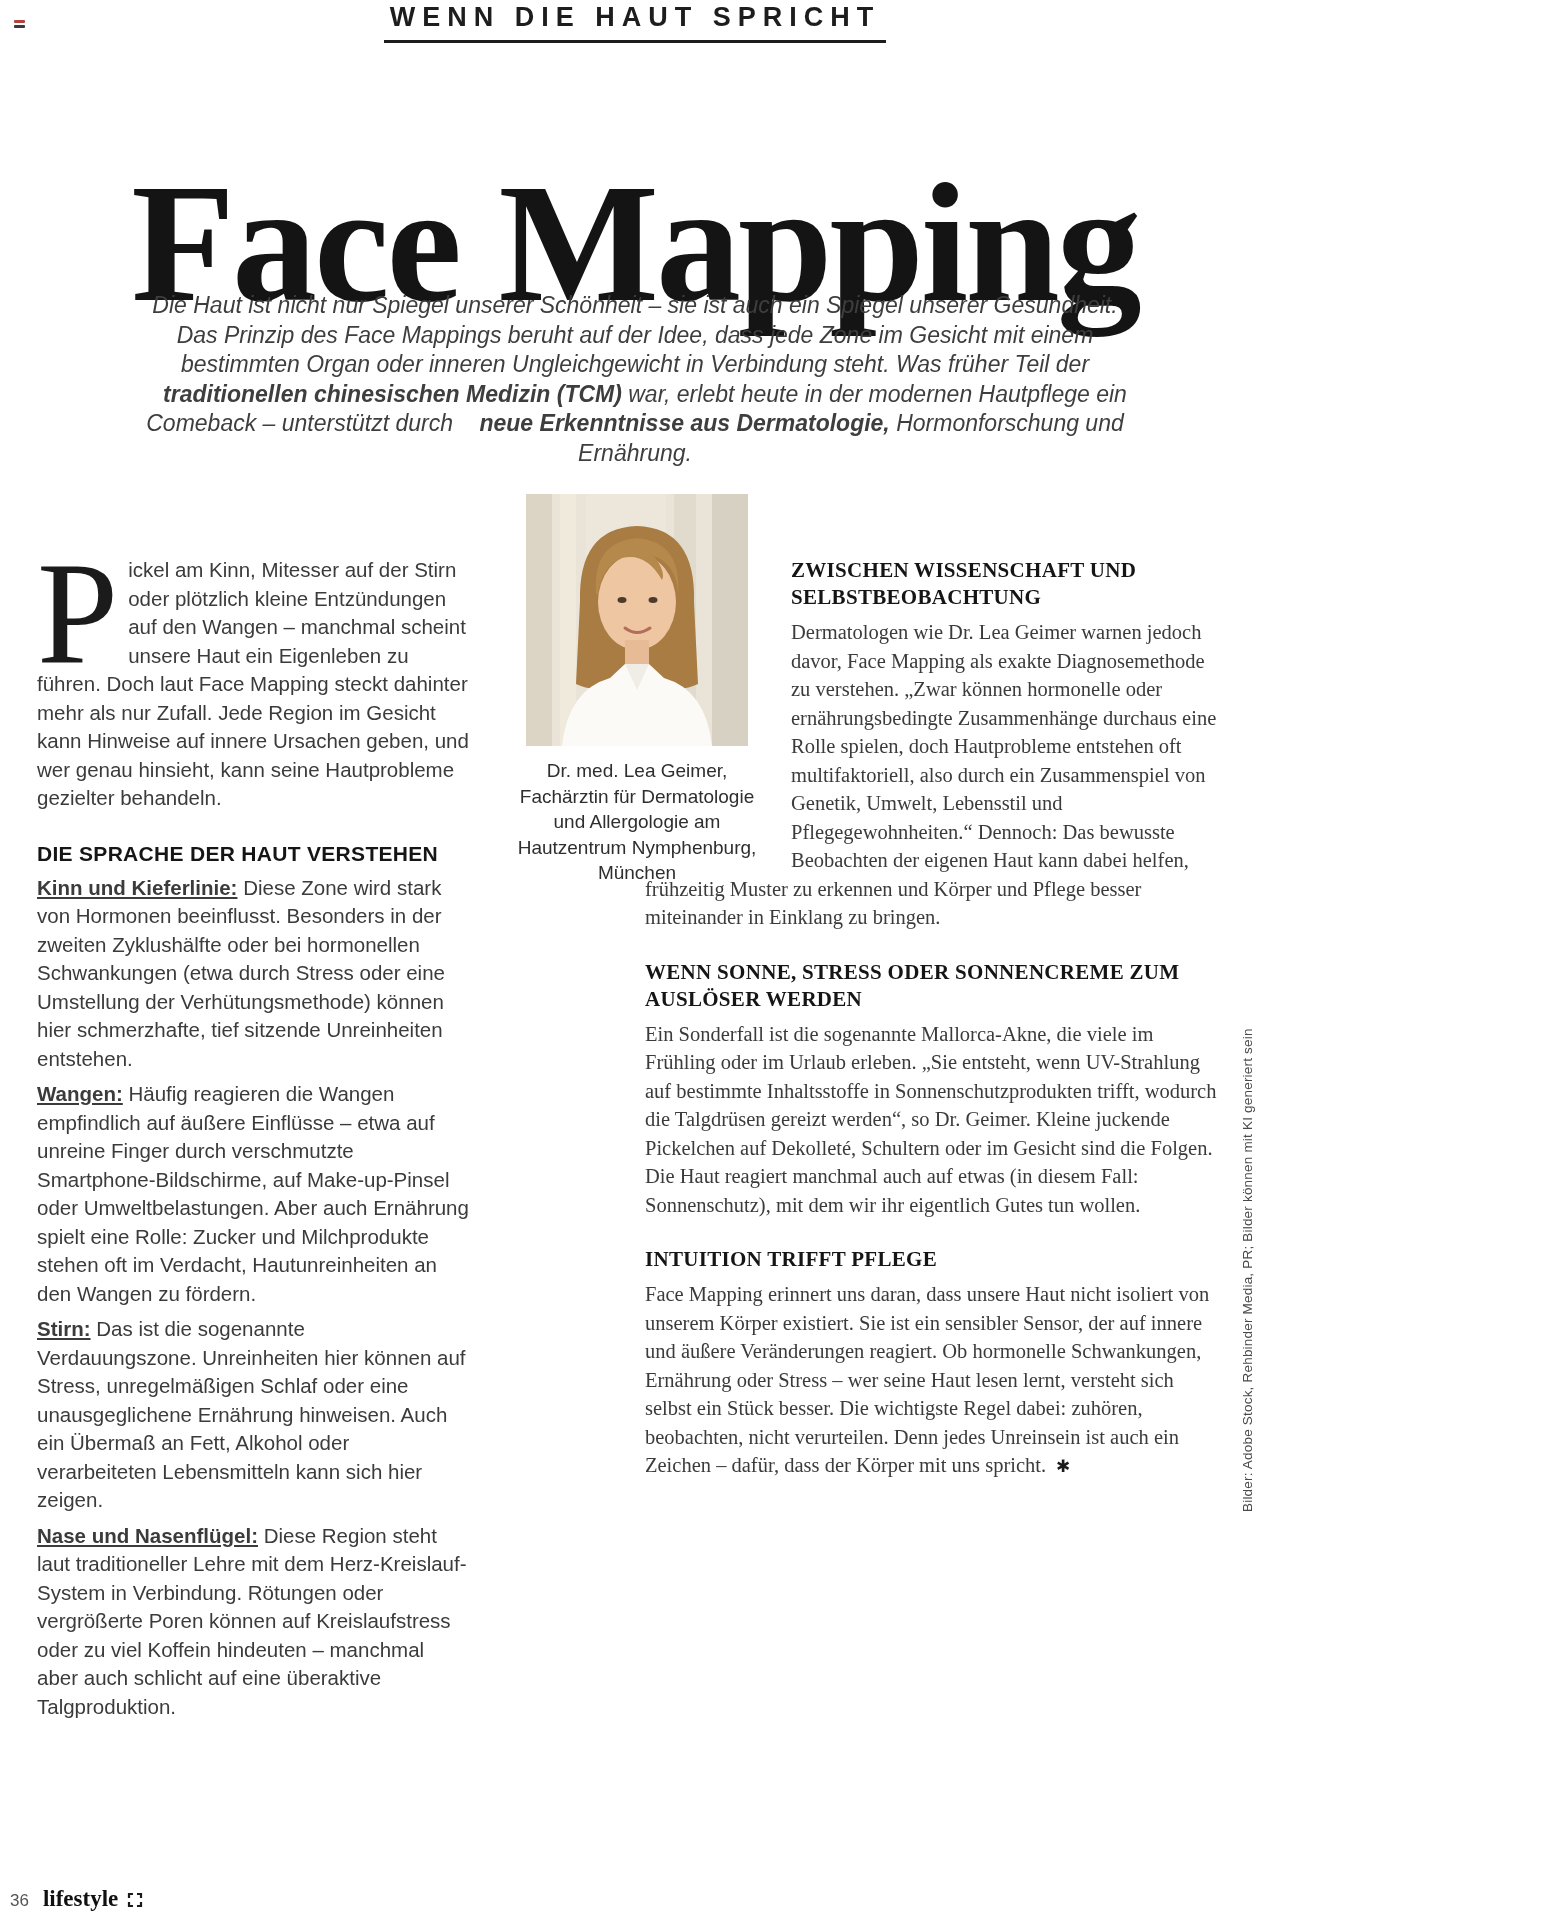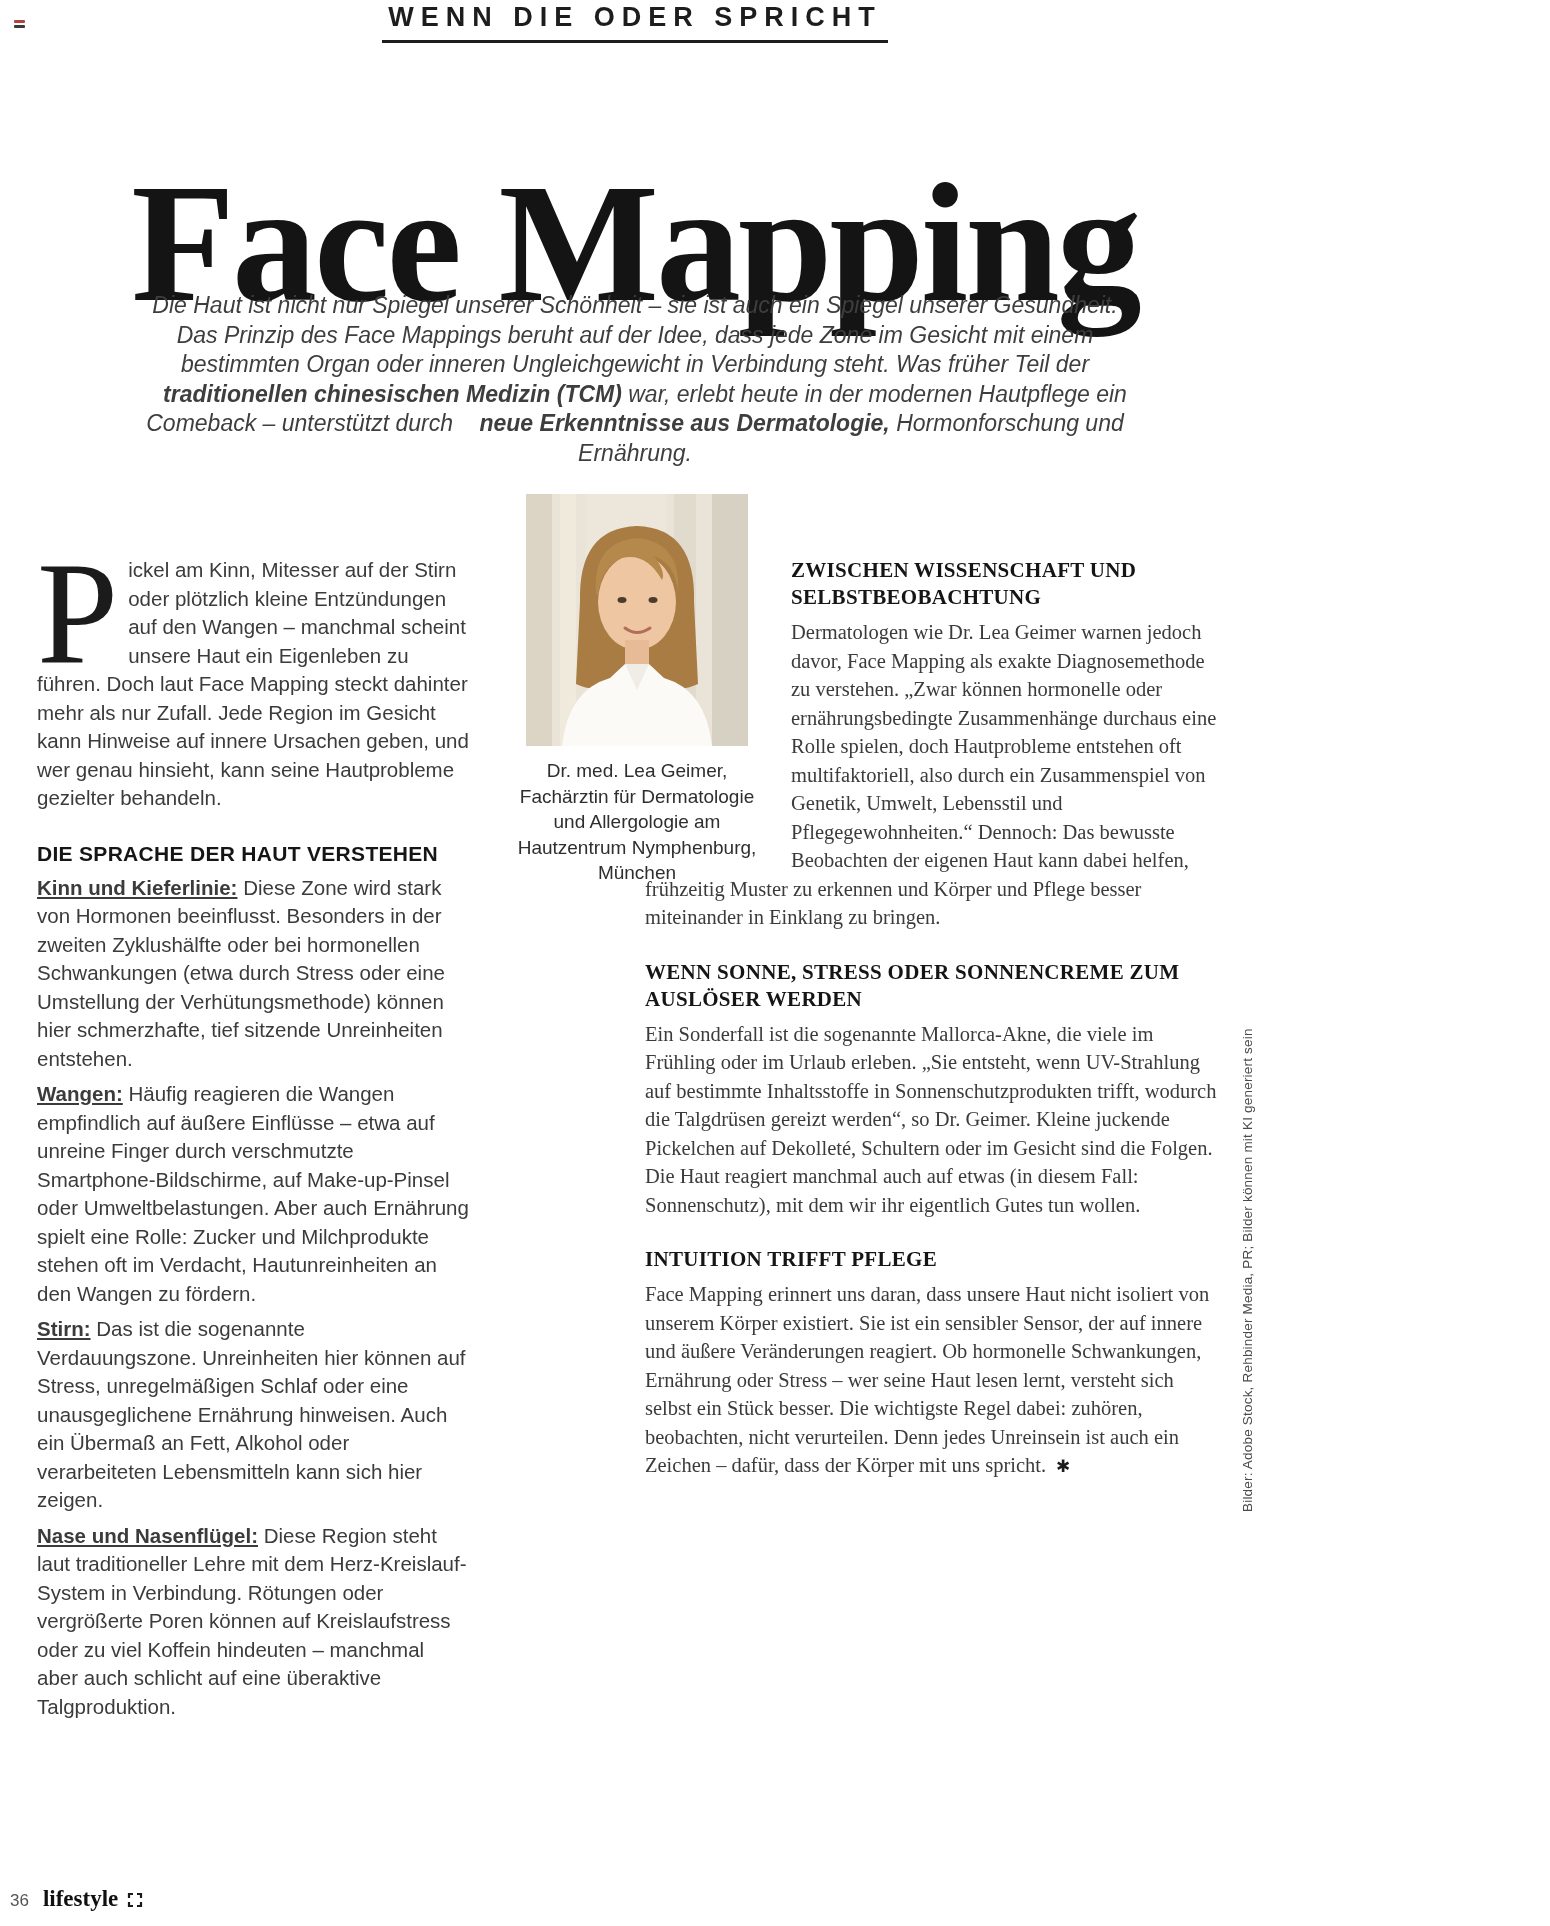--- a/index.html
+++ b/index.html
@@ -77,21 +77,21 @@
 <body>
 
 <div class="page">
 
   <div class="corner-mark">
     <i class="b1"></i>
       <i class="b2"></i>
   </div>
 
   <div class="kicker-wrap">
-    <span class="kicker">WENN DIE ODER SPRICHT</span>
+    <span class="kicker">WENN DIE HAUT SPRICHT</span>
   </div>
 
   <h1 class="title">Face Mapping</h1>
 
   <p class="intro"><span>Die Haut ist nicht nur Spiegel unserer Schönheit – sie ist auch ein Spiegel unserer Gesundheit. Das Prinzip des Face Mappings beruht auf der Idee, dass jede Zone im Gesicht mit einem bestimmten Organ oder inneren Ungleichgewicht in Verbindung steht. Was früher Teil der </span><b>traditionellen chinesischen Medizin (TCM)</b><span> war, erlebt heute in der modernen Hautpflege ein Comeback – unterstützt durch </span><b>neue Erkenntnisse aus Dermatologie,</b><span> Hormonforschung und Ernährung.</span></p>
 
   <div class="col-left">
     <p class="body-par"><span class="dropcap">P</span><span>ickel am Kinn, Mitesser auf der Stirn oder plötzlich kleine Entzündungen auf den Wangen – manchmal scheint unsere Haut ein Eigenleben zu führen. Doch laut Face Mapping steckt dahinter mehr als nur Zufall. Jede Region im Gesicht kann Hinweise auf innere Ursachen geben, und wer genau hinsieht, kann seine Hautprobleme gezielter behandeln.</span></p>
 
     <h2 class="section-heading">DIE SPRACHE DER HAUT VERSTEHEN</h2>

